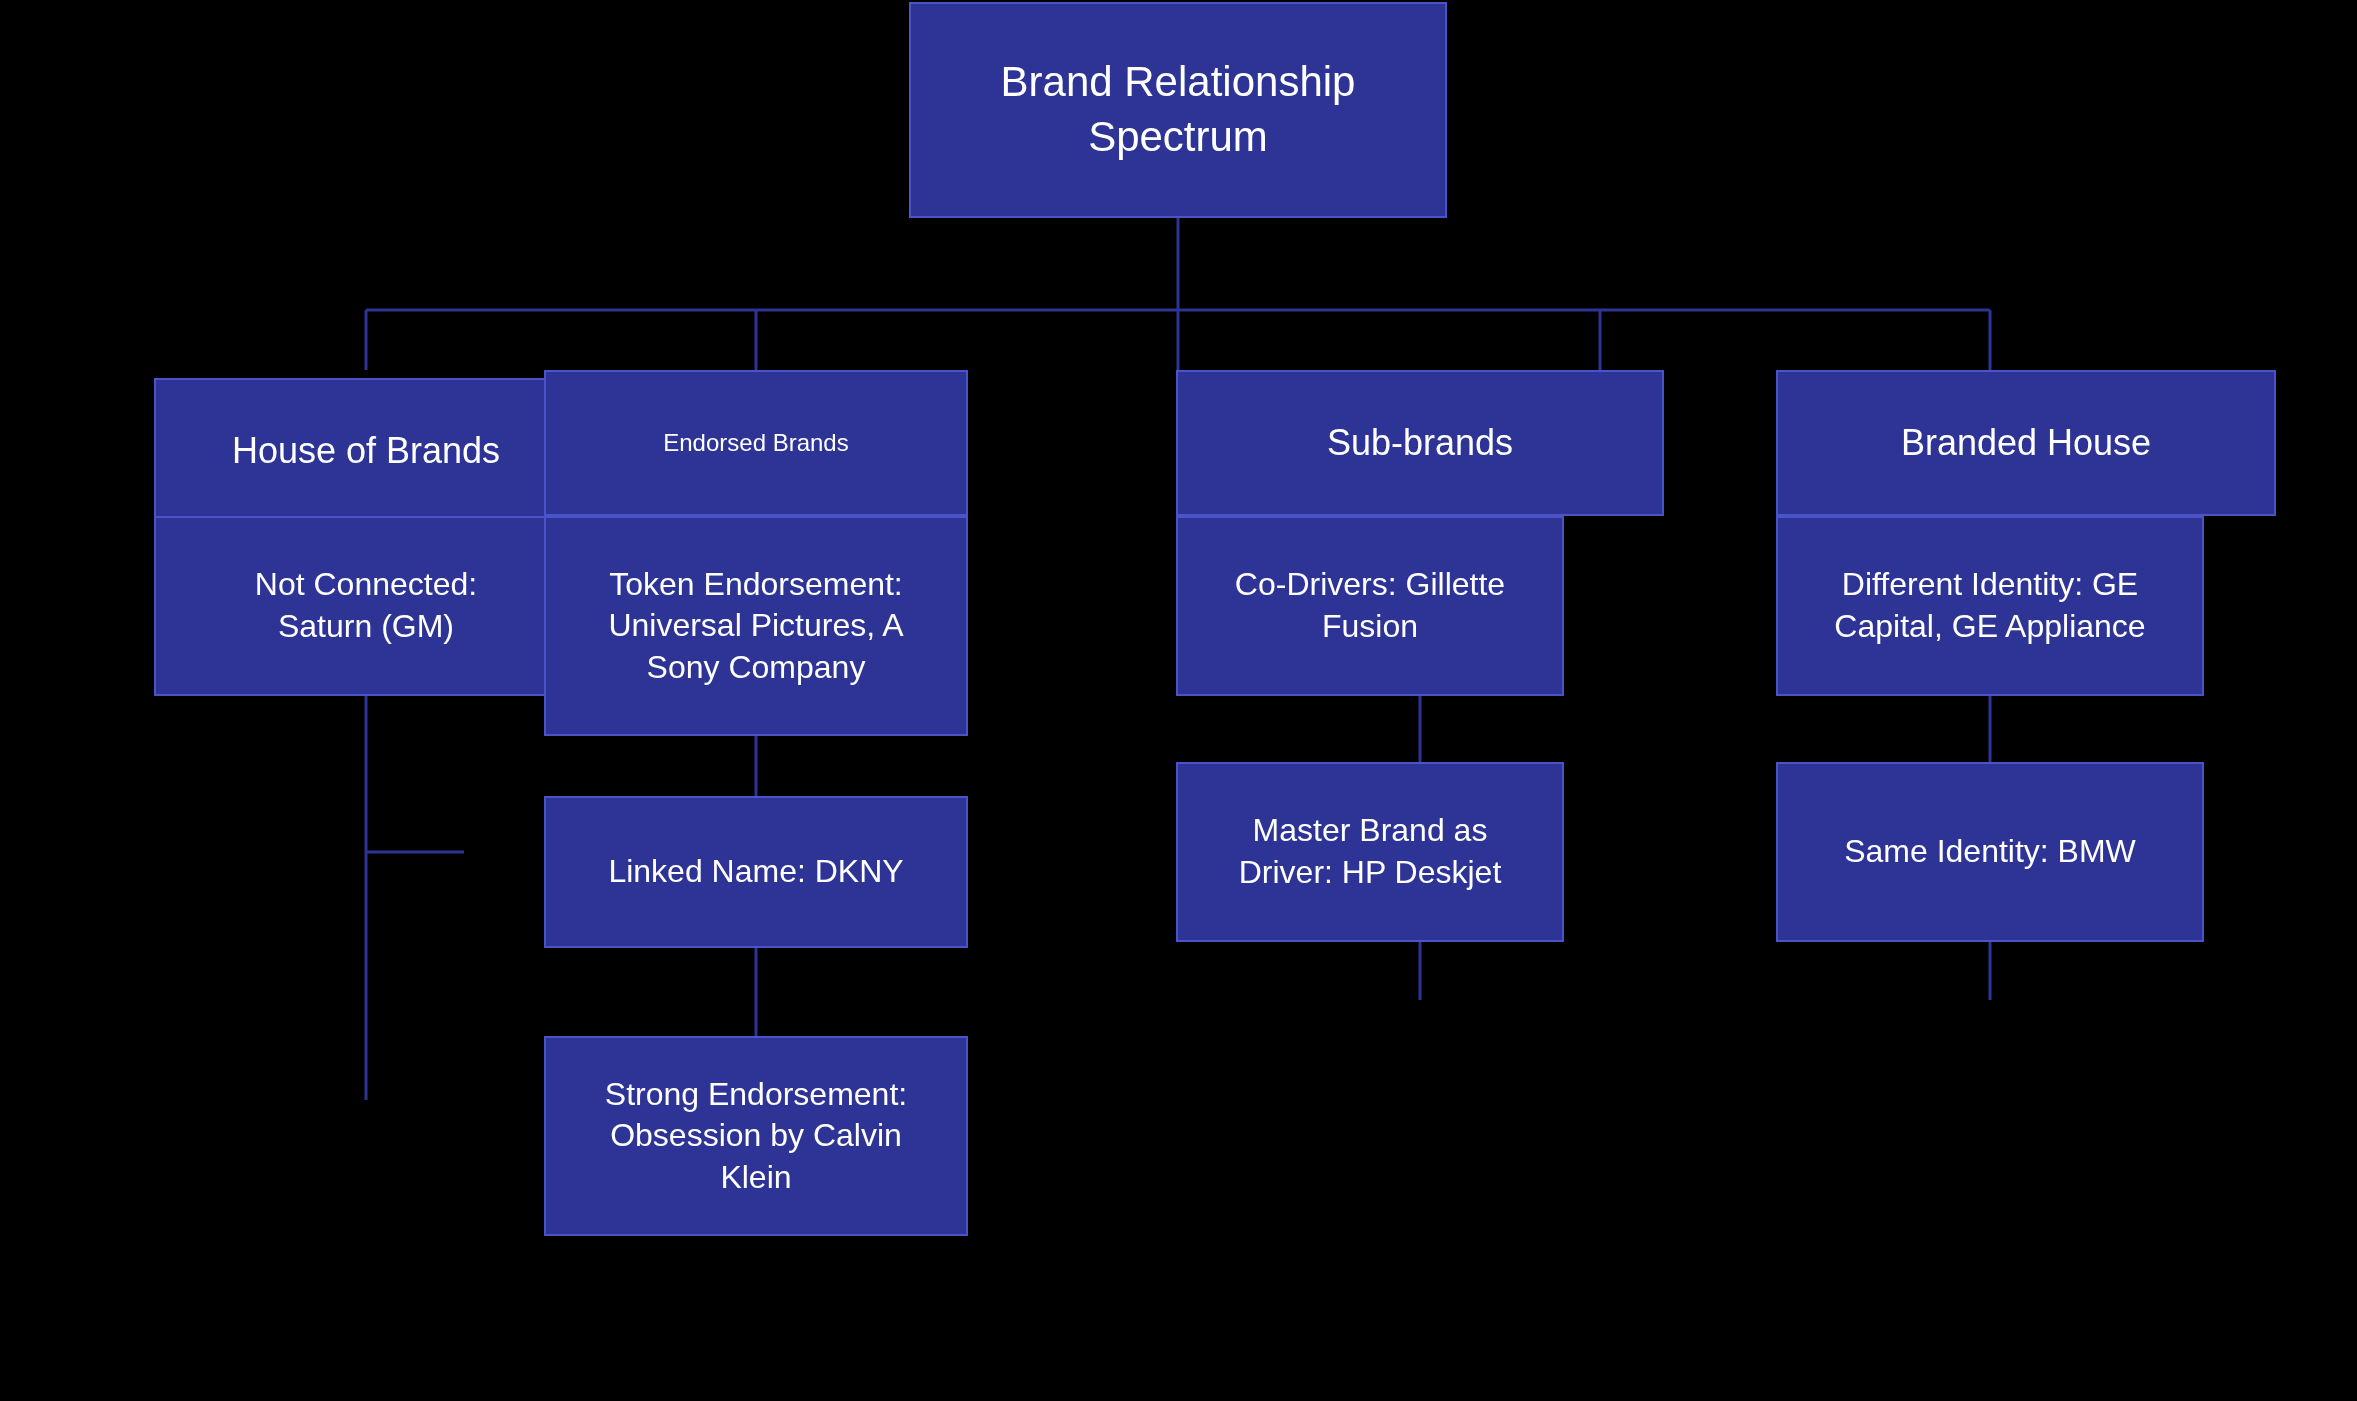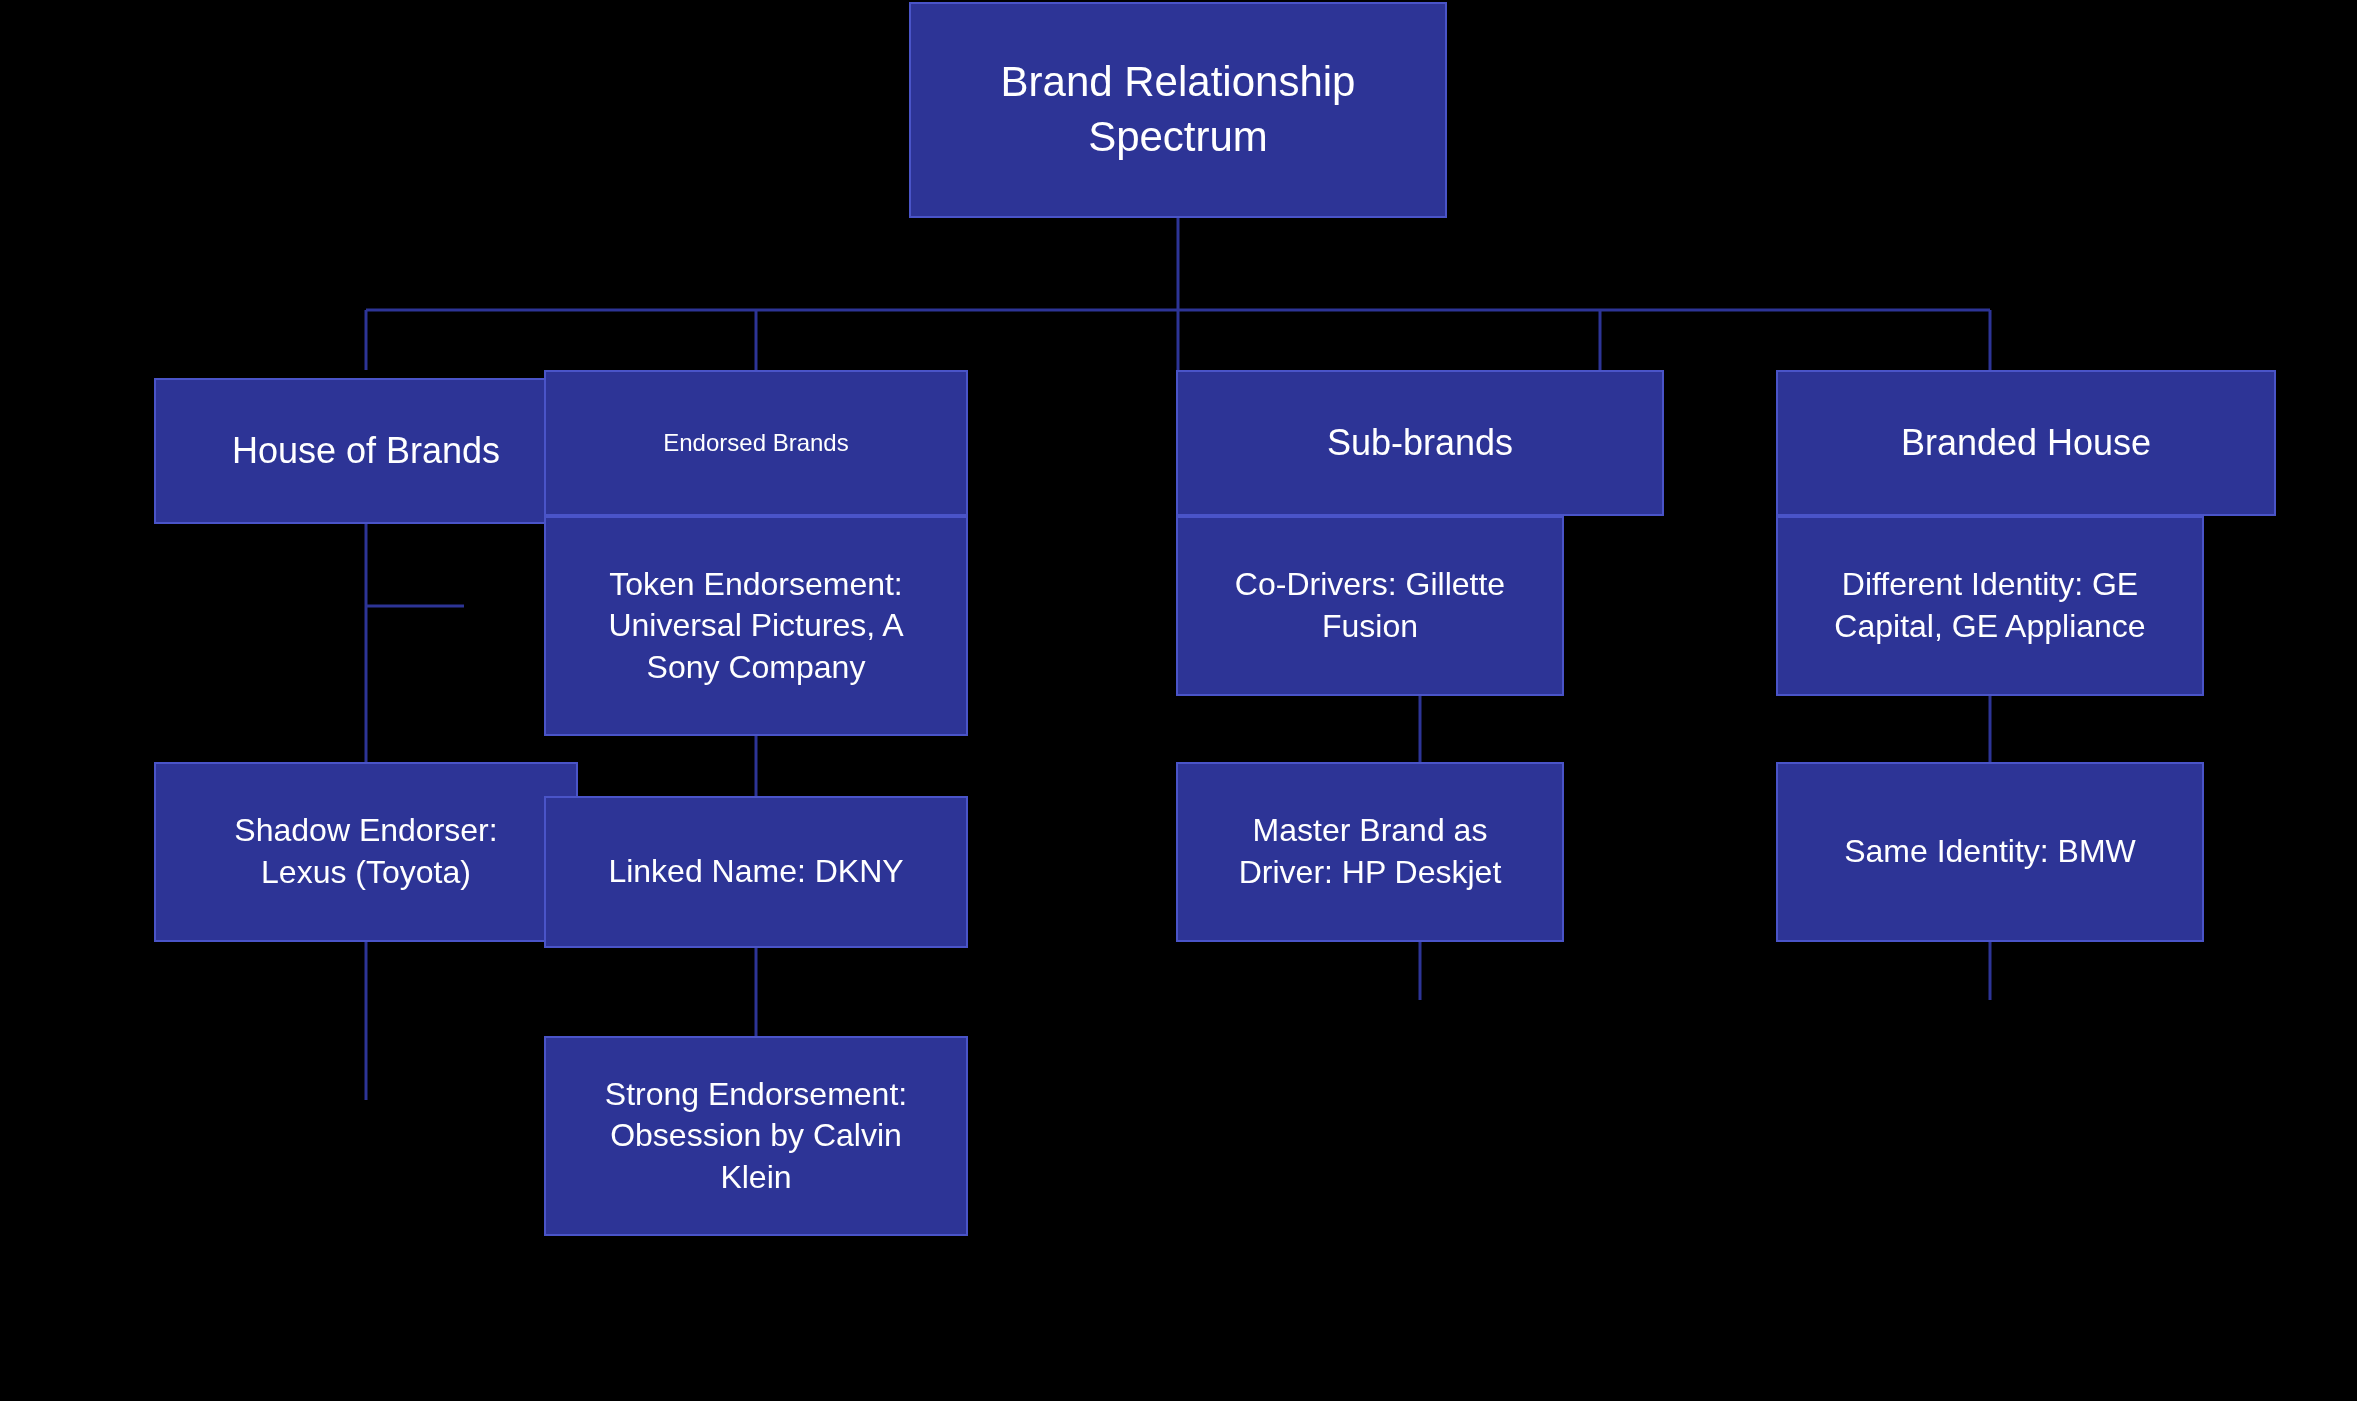--- a/index.html
+++ b/index.html
@@ -97,23 +97,23 @@
 Spectrum</div>
 
   <div class="box" style="left:154px; top:370px; width:424px; height:146px; font-size:36px;margin-top:8px;">House of Brands</div>
 
   <div class="box" style="left:544px; top:370px; width:424px; height:146px; font-size:24px;">Endorsed Brands</div>
 
   <div class="box" style="left:1176px; top:370px; width:488px; height:146px; font-size:36px;">Sub-brands</div>
 
   <div class="box" style="left:1776px; top:370px; width:500px; height:146px; font-size:36px;">Branded House</div>
 
+  <div class="box" style="left:154px; top:516px; width:424px; height:180px; font-size:32px; white-space:pre-line;">Not Connected:
+Saturn (GM)</div>
 
-  <div class="box" style="left:154px; top:762px; width:424px; height:180px; font-size:32px; white-space:pre-line;">Shadow Endorser:
-Lexus (Toyota)</div>
 
   <div class="box" style="left:544px; top:516px; width:424px; height:220px; font-size:32px; white-space:pre-line;">Token Endorsement:
 Universal Pictures, A
 Sony Company</div>
 
   <div class="box" style="left:544px; top:796px; width:424px; height:152px; font-size:32px;">Linked Name: DKNY</div>
 
   <div class="box" style="left:544px; top:1036px; width:424px; height:200px; font-size:32px; white-space:pre-line;">Strong Endorsement:
 Obsession by Calvin
 Klein</div>

